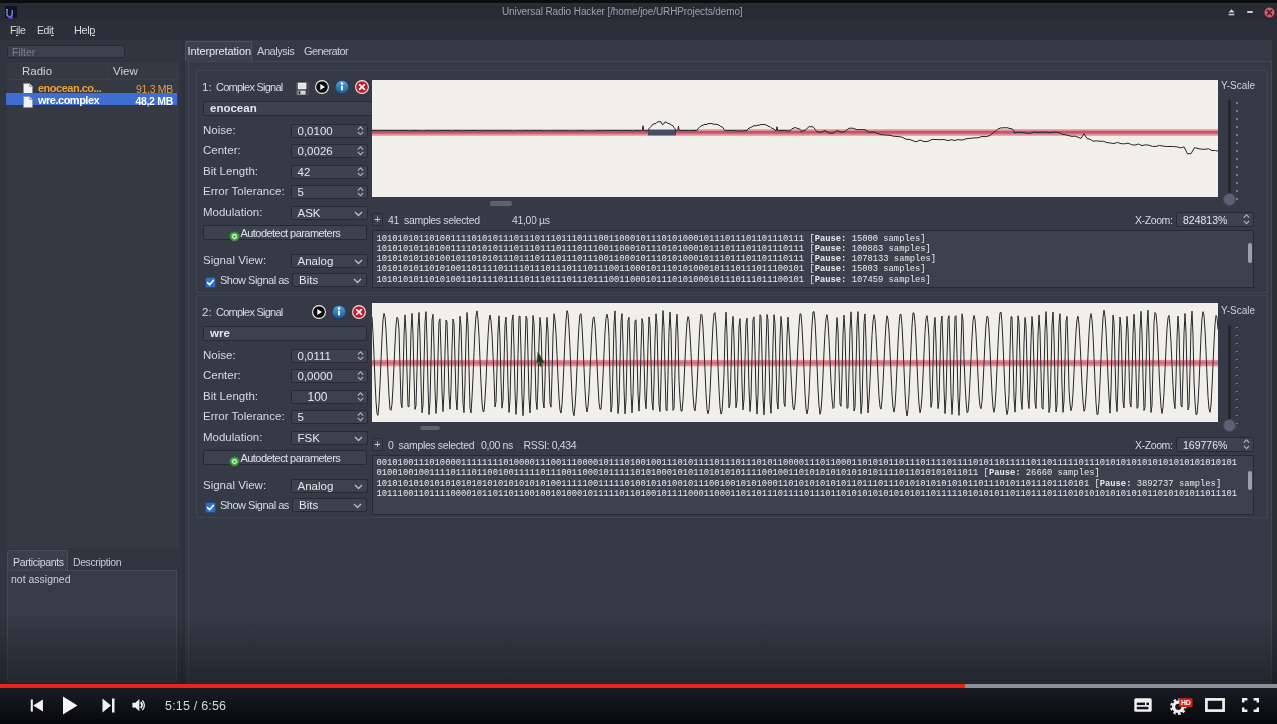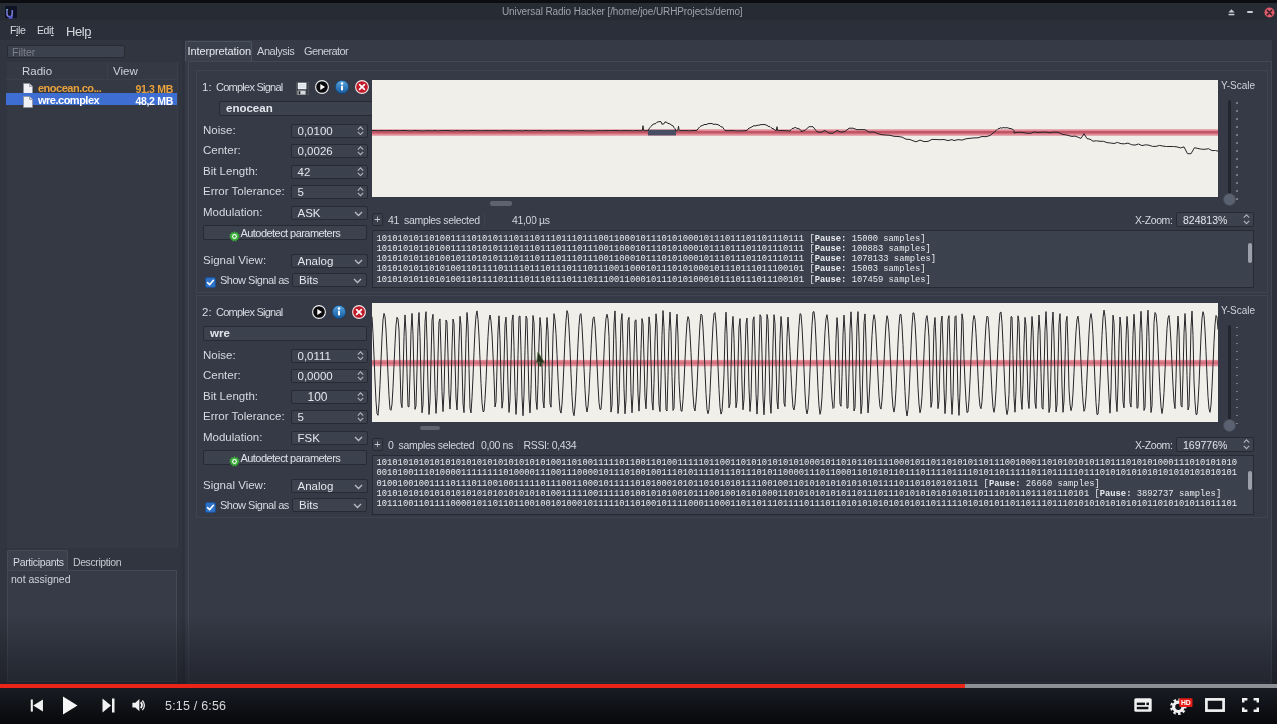--- a/index.html
+++ b/index.html
@@ -29,37 +29,37 @@
     <rect x="0.6" y="4.8" width="5.8" height="1.5" fill="#c9ccd2"></rect>
   </svg>
 <div class="abs" style="left:1246.5px;top:11.3px;width:6px;height:2.2px;background:#c9ccd2;border-radius:1px"></div>
 <svg class="abs" style="left:1264px;top:7px" width="11" height="11" viewBox="0 0 11 11">
     <circle cx="5.5" cy="5.5" r="5" fill="#dd5a6b"></circle>
     <path d="M3.4 3.4l4.2 4.2M7.6 3.4L3.4 7.6" stroke="#3d2029" stroke-width="1.5" stroke-linecap="round"></path>
   </svg>
 <div class="abs" style="left:0;top:20px;width:1277px;height:20px;background:#2b2f39"></div>
 <div class="abs" style="left:10px;top:24px;font-size:10.5px;letter-spacing:-0.4px;color:#d5d9df">F<span style="text-decoration:underline">i</span>le</div>
 <div class="abs" style="left:37px;top:24px;font-size:10.5px;letter-spacing:-0.4px;color:#d5d9df">Edi<span style="text-decoration:underline">t</span></div>
-<div class="abs" style="left:66px;top:24px;font-size:13px;letter-spacing:-0.4px;color:#d5d9df">Hel<span style="text-decoration:underline">p</span></div>
+<div class="abs" style="left:74px;top:24px;font-size:11px;letter-spacing:-0.4px;color:#d5d9df">Hel<span style="text-decoration:underline">p</span></div>
 <div class="abs" style="left:0;top:40px;width:182px;height:644px;background:#31353f"></div>
 <div class="inp" style="left:7px;top:45px;width:118px;height:13px">
     <span style="position:absolute;left:4px;top:50%;transform:translateY(-52%);font-size:10.5px;color:#7b818b">Filter</span>
   </div>
 <div class="abs" style="left:6.5px;top:62px;width:171px;height:485.5px;background:#353944"></div>
 <div class="lbl" style="left:22px;top:64.5px;color:#ced2d9">Radio</div>
 <div class="lbl" style="left:113px;top:64.5px;color:#ced2d9">View</div>
 <div class="abs" style="left:107px;top:62px;width:1px;height:17px;background:#3a3f4a"></div>
 <div class="abs" style="left:177px;top:62px;width:1px;height:486px;background:#3a3f4a"></div>
 <div class="abs" style="left:6px;top:79px;width:171px;height:1px;background:#3a3f4a"></div>
 <div class="abs" style="left:23px;top:81px"><svg width="10" height="12" viewBox="0 0 10 12">
       <path d="M0.5 0.5h6L9.5 3.5v8h-9Z" fill="#f0f2f5" stroke="#8a9099" stroke-width="0.8"></path>
       <path d="M6.5 0.5v3h3" fill="#c9ced6" stroke="#8a9099" stroke-width="0.7"></path>
     </svg></div>
 <div class="abs" style="left:38px;top:82px;font-size:11px;letter-spacing:-0.5px;font-weight:bold;color:#e9a13c">enocean.co...</div>
-<div class="abs" style="left:110px;top:82.5px;width:63px;text-align:right;font-size:10.5px;letter-spacing:-0.3px;font-weight:bold;color:#e9a13c">91,3 MB</div>
+<div class="abs" style="left:110px;top:82.5px;width:63px;text-align:right;font-size:10.5px;letter-spacing:-0.3px;font-weight:normal;color:#e9a13c">91,3 MB</div>
 <div class="abs" style="left:6px;top:92.5px;width:171px;height:12.5px;background:#3e6ed2"></div>
 <div class="abs" style="left:23px;top:93.5px"><svg width="10" height="12" viewBox="0 0 10 12">
       <path d="M0.5 0.5h6L9.5 3.5v8h-9Z" fill="#f0f2f5" stroke="#8a9099" stroke-width="0.8"></path>
       <path d="M6.5 0.5v3h3" fill="#c9ced6" stroke="#8a9099" stroke-width="0.7"></path>
     </svg></div>
 <div class="abs" style="left:38px;top:94px;font-size:11px;letter-spacing:-0.5px;font-weight:bold;color:#fff">wre.complex</div>
 <div class="abs" style="left:110px;top:94.5px;width:63px;text-align:right;font-size:10.5px;letter-spacing:-0.3px;font-weight:bold;color:#fff">48,2 MB</div>
 <div class="abs" style="left:7px;top:550px;width:61px;height:19.5px;background:#3a3f4b;border:1px solid #454b57;border-bottom:none;border-radius:2px 2px 0 0"></div>
 <div class="abs" style="left:13px;top:556px;font-size:10.5px;letter-spacing:-0.35px;color:#d5d9e0">Participants</div>
 <div class="abs" style="left:73px;top:556px;font-size:10.5px;letter-spacing:-0.4px;color:#c3c8d0">Description</div>
@@ -95,21 +95,21 @@
         </linearGradient>
       </defs>
       <circle cx="7" cy="7" r="6.6" fill="url(#ig)" stroke="#0f3f74" stroke-width="0.6"></circle>
       <rect x="6" y="5.6" width="2" height="5" rx="0.8" fill="#fff"></rect>
       <circle cx="7" cy="3.6" r="1.25" fill="#fff"></circle>
     </svg></div>
 <div style="position:absolute;left:354.5px;top:80.0px"><svg width="14" height="14" viewBox="0 0 14 14">
       <circle cx="7" cy="7" r="6.4" fill="#c01927" stroke="#f2e8e8" stroke-width="1.1"></circle>
       <path d="M4.6 4.6L9.4 9.4M9.4 4.6L4.6 9.4" stroke="#fff" stroke-width="1.7" stroke-linecap="round"></path>
     </svg></div>
-<div class="inp" style="left:219px;top:101.0px;width:188px;height:14.5px">
+<div class="inp" style="left:203px;top:101.0px;width:188px;height:14.5px">
     <span style="position:absolute;left:6px;top:50%;transform:translateY(-52%);font-weight:bold;font-size:11.5px">enocean</span>
   </div>
 <div class="lbl" style="left:203px;top:123.8px">Noise:</div>
 <div class="inp" style="left:290.5px;top:123.5px;width:77px;height:14px">
     <span style="position:absolute;left:6px;top:50%;transform:translateY(-52%);font-size:11.5px">0,0100</span>
     <svg style="position:absolute;right:3px;top:1.2px" width="7" height="4.5" viewBox="0 0 7 4.5">
       <path d="M0.8 3.7L3.5 0.9L6.2 3.7" fill="none" stroke="#aeb3bc" stroke-width="1.1"></path>
     </svg>
     <svg style="position:absolute;right:3px;bottom:1.2px" width="7" height="4.5" viewBox="0 0 7 4.5">
       <path d="M0.8 0.8L3.5 3.6L6.2 0.8" fill="none" stroke="#aeb3bc" stroke-width="1.1"></path>
@@ -363,21 +363,20 @@
     <svg style="position:absolute;right:3px;top:1.2px" width="7" height="4.5" viewBox="0 0 7 4.5">
       <path d="M0.8 3.7L3.5 0.9L6.2 3.7" fill="none" stroke="#aeb3bc" stroke-width="1.1"></path>
     </svg>
     <svg style="position:absolute;right:3px;bottom:1.2px" width="7" height="4.5" viewBox="0 0 7 4.5">
       <path d="M0.8 0.8L3.5 3.6L6.2 0.8" fill="none" stroke="#aeb3bc" stroke-width="1.1"></path>
     </svg>
   </div>
 <div class="sep" style="left:477px;top:439px;height:12px"></div>
 <div class="sep" style="left:518px;top:439px;height:12px"></div>
 <div class="bits" style="left:372px;top:454.5px;width:882px;height:60px">
-    <div>1010101010101010101010101010101010011010011111011001101001111101100110101010101010001011010110111100010110110101011011100100011010101010110111010101000111010101010</div>
 <div>0010100111010000111111110100001110011100001011101001001110101111011101110101100001110110001101010110111011110111101011011111011011111011101010101010101010101010101</div>
 <div>010010010011110111011001001111101110011000101111101010001010110101010111100100110101010101010101111011010101011011 [<b>Pause:</b> 26660 samples]</div>
 <div>101010101010101010101010101010101001111100111110100101010010111001001010100011010101010101101110111010101010101011011101011011101110101 [<b>Pause:</b> 3892737 samples]</div>
 <div>1011100110111100001011011011001001010001011111011010010111100011000110110111011110111011010101010101010110111110101010110110111011101010101010101011010101011011101</div>
   </div>
 <div class="vsb" style="left:1247.5px;top:471px;height:19px"></div>
 <div class="abs" style="left:0;top:614px;width:1277px;height:70px;background:linear-gradient(rgba(8,9,14,0),rgba(8,9,14,0.42))"></div>
 <div class="abs" style="left:0;top:684px;width:1277px;height:3.5px;background:#8d9095"></div>
 <div class="abs" style="left:0;top:684px;width:965px;height:3.5px;background:#eb2418"></div>
 <div class="abs" style="left:0;top:687.5px;width:1277px;height:36.5px;background:linear-gradient(#191c23,#07080b)"></div>

